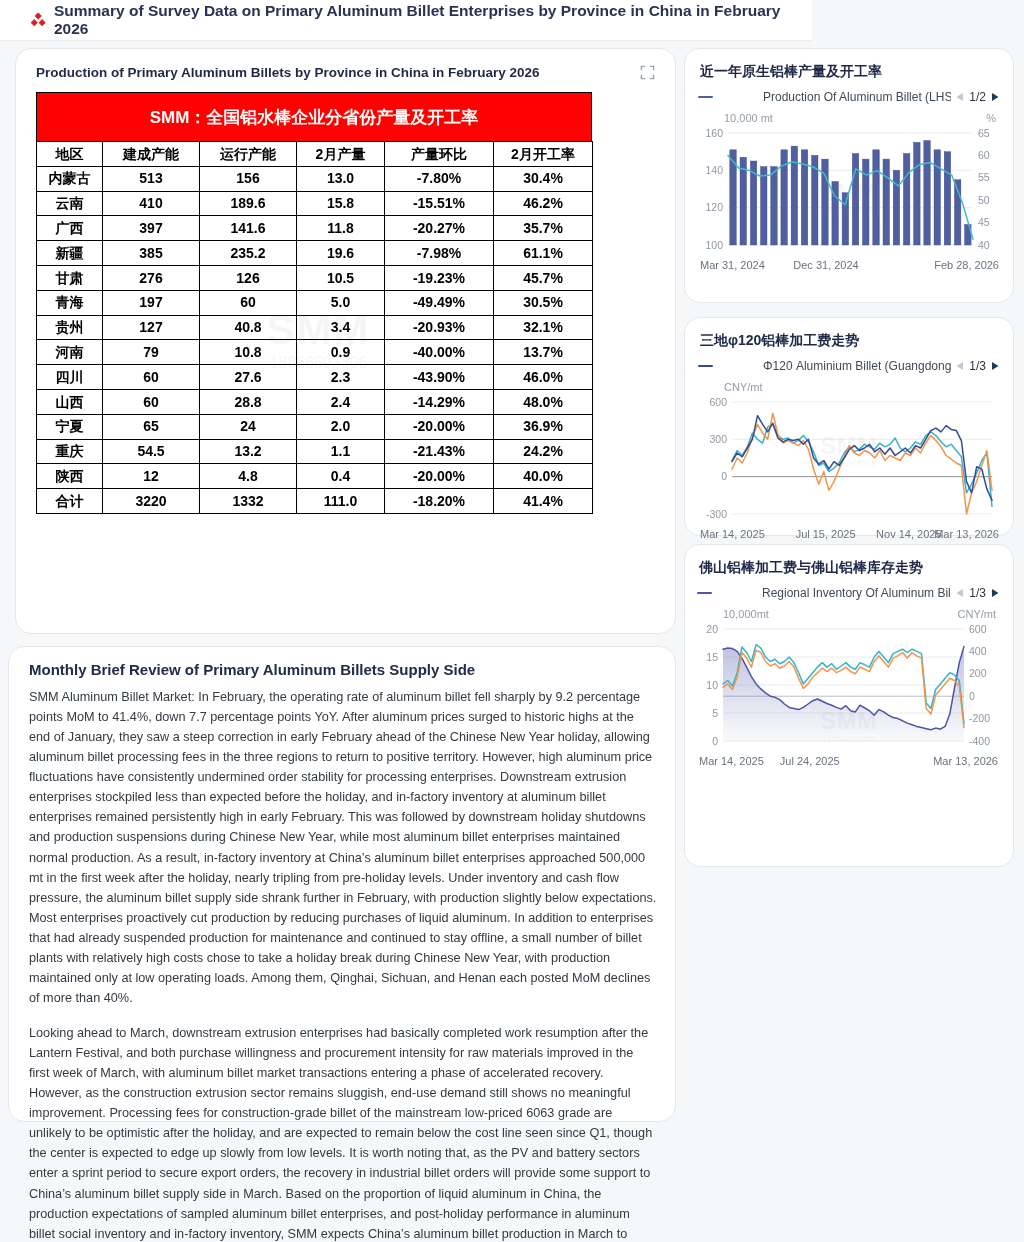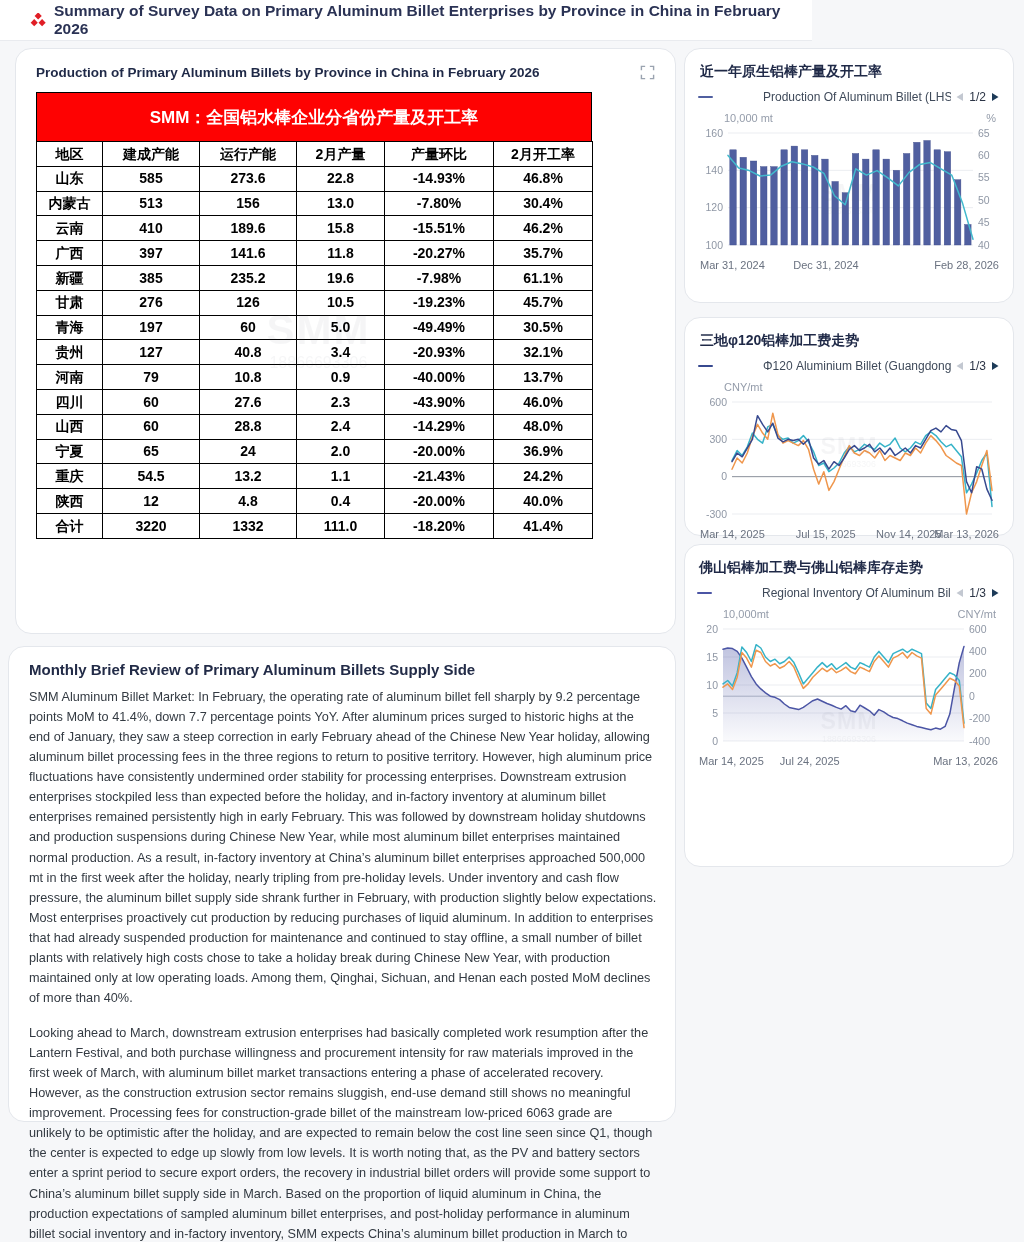--- a/index.html
+++ b/index.html
@@ -92,28 +92,20 @@
         <tr>
           <th>地区</th>
           <th>建成产能</th>
           <th>运行产能</th>
           <th>2月产量</th>
           <th>产量环比</th>
           <th>2月开工率</th>
         </tr>
       </thead>
     <tbody>
-        <tr>
-          <td>山东</td>
-          <td>585</td>
-          <td>273.6</td>
-          <td>22.8</td>
-          <td>-14.93%</td>
-          <td>46.8%</td>
-        </tr>
         <tr>
           <td>内蒙古</td>
           <td>513</td>
           <td>156</td>
           <td>13.0</td>
           <td>-7.80%</td>
           <td>30.4%</td>
         </tr>
         <tr>
           <td>云南</td>

